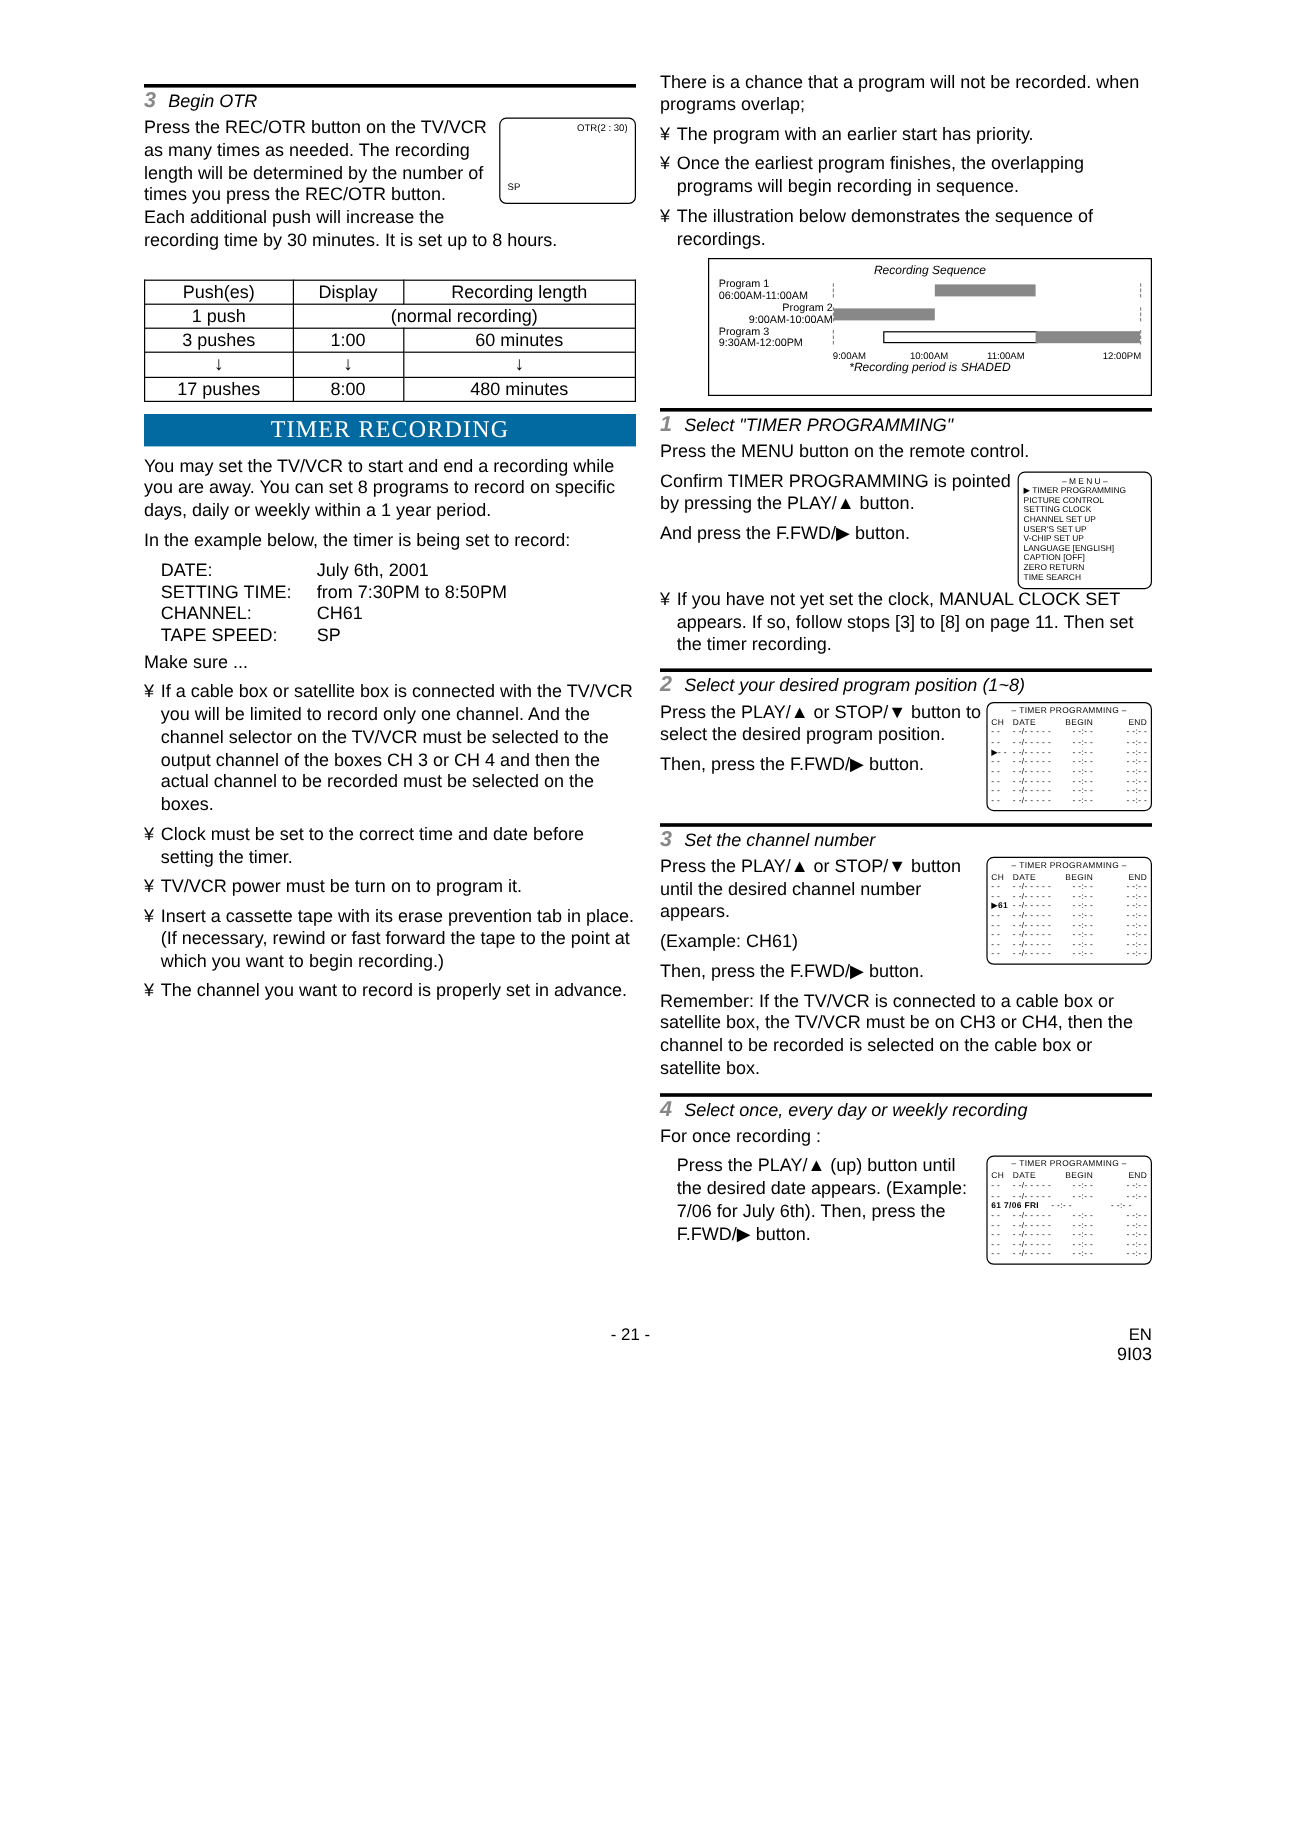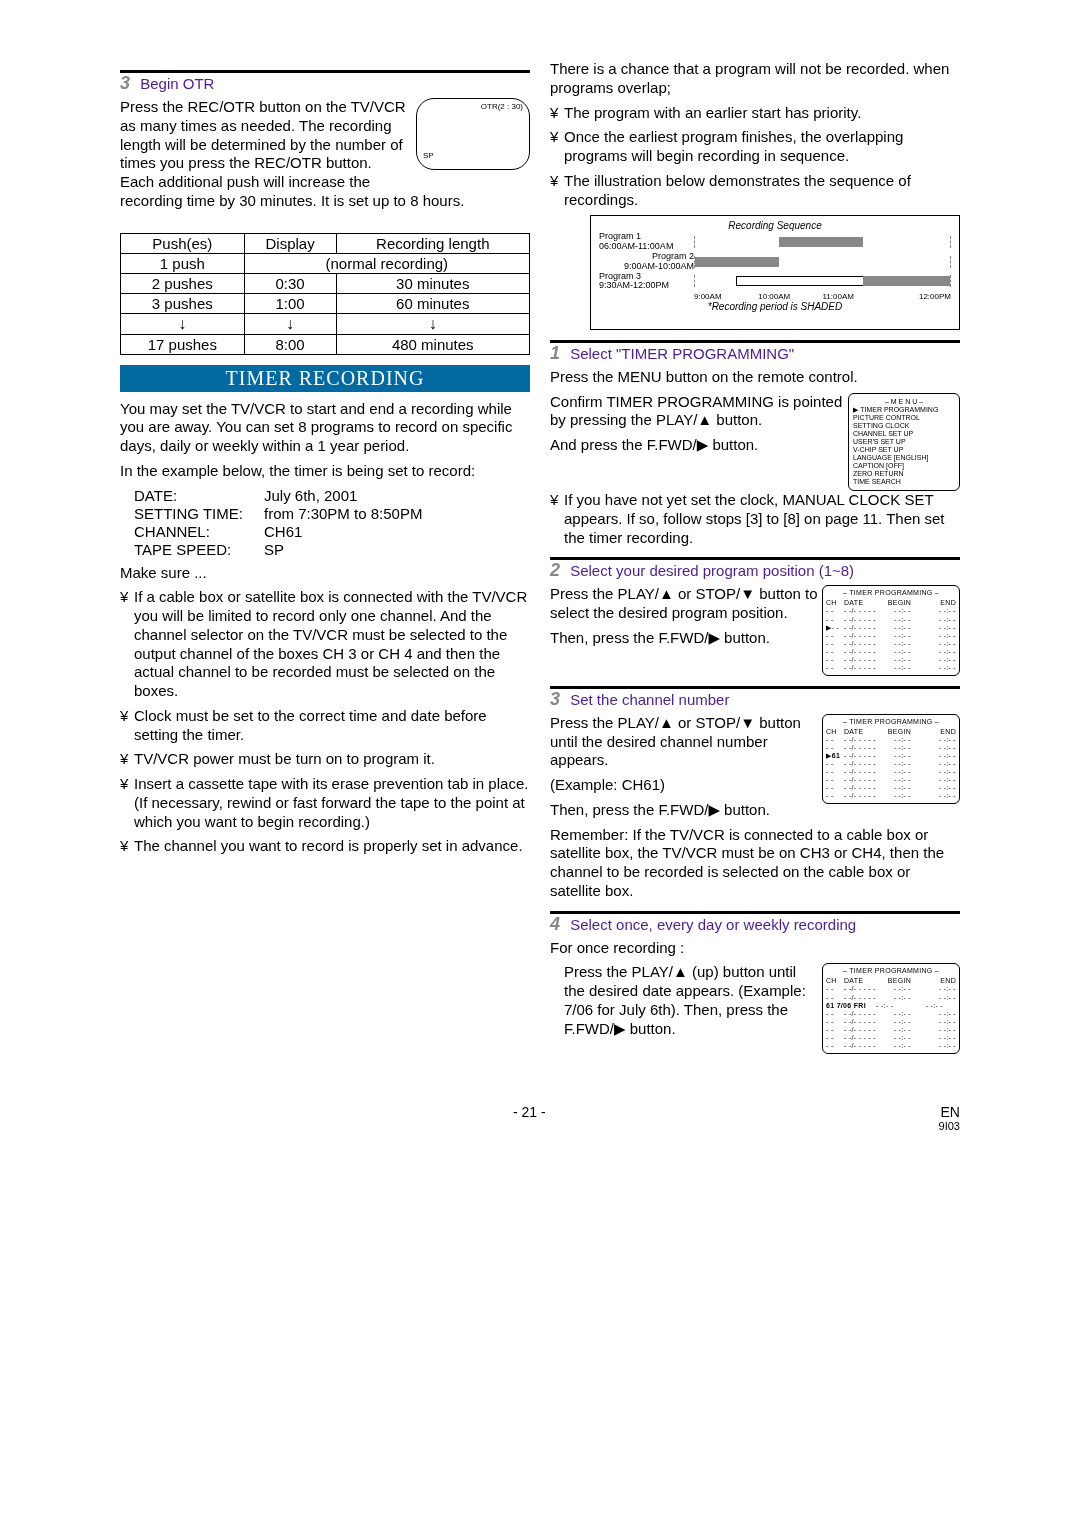--- a/index.html
+++ b/index.html
@@ -12,27 +12,27 @@
     width: 1080px;
   }
   .page {
     padding: 60px 120px 30px 120px;
     display: flex;
     gap: 20px;
   }
   .col { flex: 1; min-width: 0; }
   .step-head { border-top: 3px solid #000; margin-top: 10px; margin-bottom: 4px; }
   .step-num { color: #888; font-style: italic; font-weight: bold; font-size: 18px; margin-right: 6px; }
-  .step-title { color: #4c1d95; font-size: 15px; margin-top: 36px; }
+  .step-title { color: #000000; font-style: italic; font-size: 15px; margin-top: 36px; }
   .para { font-size: 15px; line-height: 1.25; margin-bottom: 6px; }
   .bullet { display: flex; }
   .bullet .mark { width: 14px; flex-shrink: 0; }
   .tiny-screen {
     border: 1px solid #000;
-    border-radius: 18px;
+    border-radius: 6px;
     font-size: 8px;
     padding: 4px 6px 8px 6px;
     width: 100px;
     float: right;
     margin-left: 6px;
     margin-bottom: 4px;
     line-height: 1.1;
   }
   table.otr {
     border-collapse: collapse;
@@ -145,25 +145,20 @@
           <tr>
         <th>Push(es)</th>
         <th>Display</th>
         <th>Recording length</th>
       </tr>
       <tr>
         <td>1 push</td>
         <td colspan="2">(normal recording)</td>
       </tr>
       <tr>
-        <td>2 pushes</td>
-        <td>0:30</td>
-        <td>30 minutes</td>
-      </tr>
-      <tr>
         <td>3 pushes</td>
         <td>1:00</td>
         <td>60 minutes</td>
       </tr>
       <tr>
         <td><span class="down-arrow">↓</span></td>
         <td><span class="down-arrow">↓</span></td>
         <td><span class="down-arrow">↓</span></td>
       </tr>
       <tr>
@@ -487,15 +482,15 @@
     </div>
 
   </div>
 </div>
 
 <div class="footer">
   <div></div>
   <div>- 21 -</div>
   <div class="right">
     <div>EN</div>
-    <div style="font-size:11px;">9I03</div>
+    <div style="font-size:15px;">9I03</div>
   </div>
 </div>
 
 </body></html>

